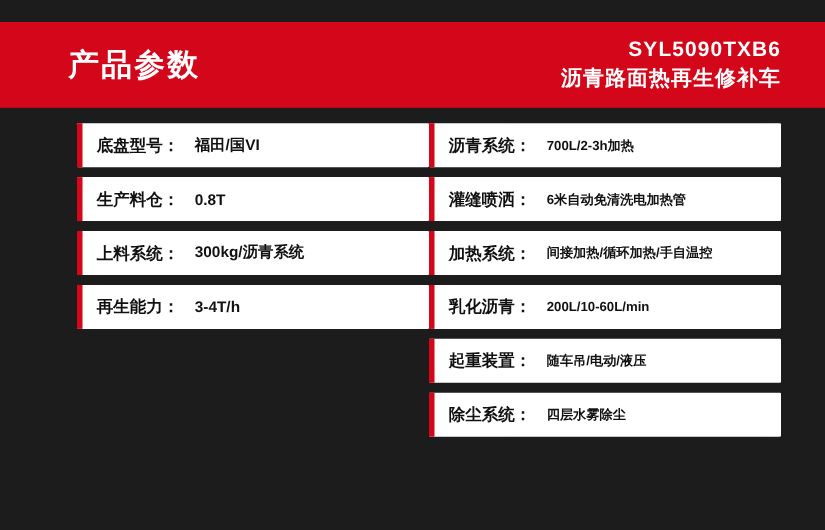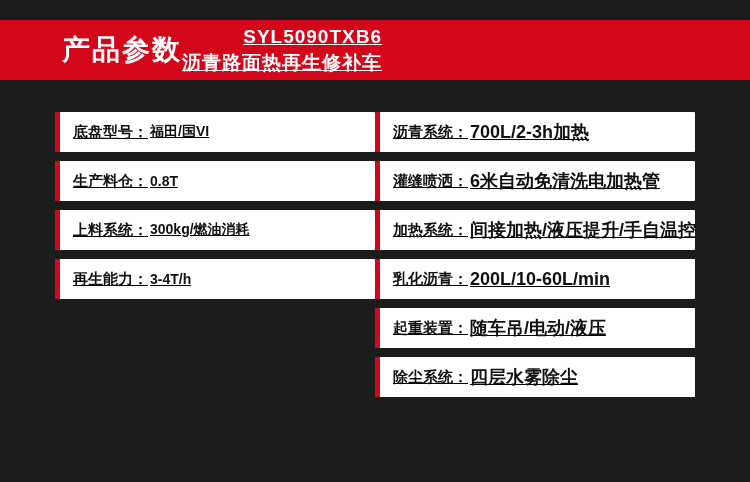--- a/index.html
+++ b/index.html
@@ -19,40 +19,39 @@
     height: 482px;
     background: #1c1c1c;
     box-sizing: border-box;
   }
   
   .header {
     position: absolute;
     top: 20px;
     left: 0;
     width: 750px;
-    height: 60px;
+    height: 78px;
     background: #d3061a;
     box-sizing: border-box;
     display: flex;
     align-items: center;
-    justify-content: flex-start;
+    justify-content: space-between;
   }
   .header-title {
     color: #ffffff;
     font-size: 28px;
     font-weight: bold;
     letter-spacing: 2px;
     margin-left: 62px;
     line-height: 1;
   }
   .header-right {
     margin-right: 40px;
     text-align: right;
     color: #ffffff;
-    text-decoration: underline;
   }
   .model-code {
     font-size: 19px;
     font-weight: bold;
     letter-spacing: 1px;
     line-height: 1.25;
   }
   .model-name {
     font-size: 19px;
     font-weight: bold;
@@ -60,24 +59,23 @@
     line-height: 1.3;
     margin-top: 2px;
   }
   
   .columns {
     position: absolute;
     top: 112px;
     left: 0;
     width: 750px;
     display: flex;
-    justify-content: center;
+    justify-content: flex-end;
     padding: 0 40px;
     box-sizing: border-box;
-    text-decoration: underline;
   }
   .col {
     width: 320px;
     display: flex;
     flex-direction: column;
     gap: 9px;
   }
   .spec-row {
     position: relative;
     background: #ffffff;
@@ -101,24 +99,24 @@
     color: #111111;
     font-size: 15px;
     font-weight: bold;
     white-space: nowrap;
   }
   .spec-value {
     color: #111111;
     font-size: 14px;
     font-weight: bold;
     white-space: nowrap;
-    margin-left: 2px;
+    margin-left: 14px;
   }
   .col-right .spec-value {
-    font-size: 18px;
+    font-size: 12px;
   }
 </style>
 </head>
 <body>
 
 <div class="page">
 
   <div class="header">
     <div class="header-title">产品参数</div>
     <div class="header-right">
@@ -133,40 +131,40 @@
       <div class="spec-row">
         <span class="spec-label">底盘型号：</span>
         <span class="spec-value">福田/国VI</span>
       </div>
       <div class="spec-row">
         <span class="spec-label">生产料仓：</span>
         <span class="spec-value">0.8T</span>
       </div>
       <div class="spec-row">
         <span class="spec-label">上料系统：</span>
-        <span class="spec-value">300kg/燃油消耗</span>
+        <span class="spec-value">300kg/沥青系统</span>
       </div>
       <div class="spec-row">
         <span class="spec-label">再生能力：</span>
         <span class="spec-value">3-4T/h</span>
       </div>
     </div>
 
     <div class="col col-right">
       <div class="spec-row">
         <span class="spec-label">沥青系统：</span>
         <span class="spec-value">700L/2-3h加热</span>
       </div>
       <div class="spec-row">
         <span class="spec-label">灌缝喷洒：</span>
         <span class="spec-value">6米自动免清洗电加热管</span>
       </div>
       <div class="spec-row">
         <span class="spec-label">加热系统：</span>
-        <span class="spec-value">间接加热/液压提升/手自温控</span>
+        <span class="spec-value">间接加热/循环加热/手自温控</span>
       </div>
       <div class="spec-row">
         <span class="spec-label">乳化沥青：</span>
         <span class="spec-value">200L/10-60L/min</span>
       </div>
       <div class="spec-row">
         <span class="spec-label">起重装置：</span>
         <span class="spec-value">随车吊/电动/液压</span>
       </div>
       <div class="spec-row">

